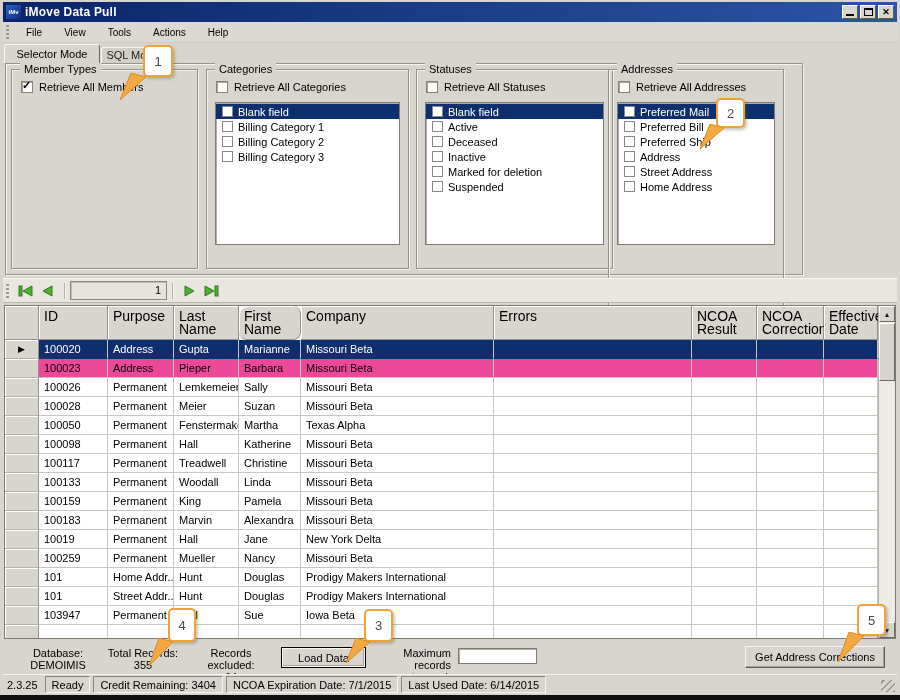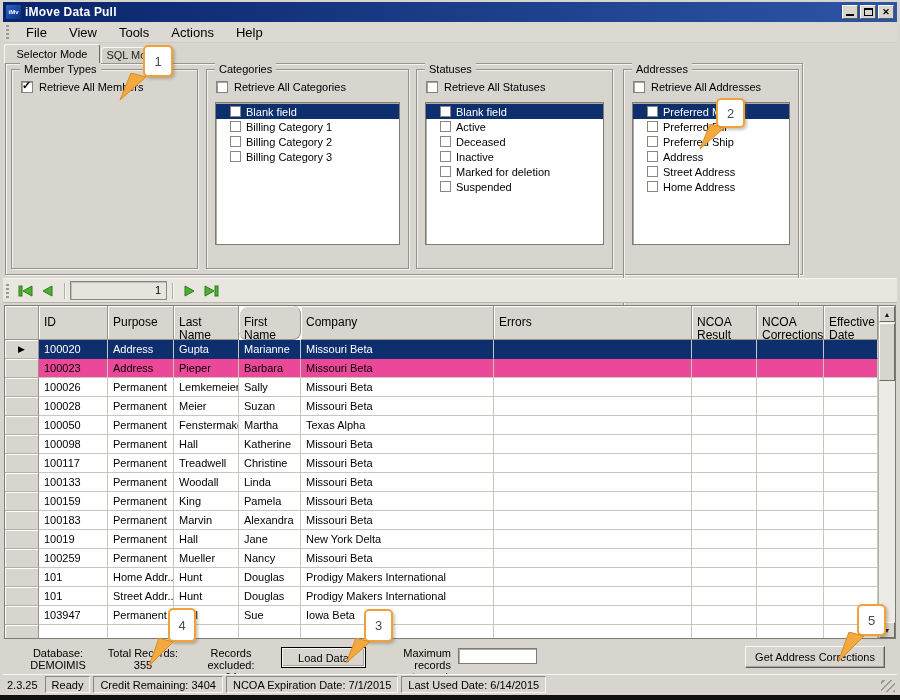--- a/index.html
+++ b/index.html
@@ -17,21 +17,21 @@
     display:flex; align-items:center; justify-content:center; position:relative; }
   .glyph-min { width:8px; height:8px; border-bottom:2px solid #000; }
   .glyph-max { width:9px; height:8px; border:1px solid #000; border-top-width:2px; }
   .glyph-close { font-size:9px; font-weight:bold; color:#000; line-height:1; }
 
   
   .menubar { position:absolute; left:3px; right:3px; top:22px; height:21px; background:#dcd9d2;
     display:flex; align-items:center; border-bottom:1px solid #cfccc5; }
   .grip-v { width:3px; height:14px; margin:0 6px 0 3px;
     background:repeating-linear-gradient(180deg,#9b988f 0 2px,transparent 2px 4px); }
-  .menu-item { font-size:13px; color:#000; padding:3px 11px; }
+  .menu-item { font-size:10px; color:#000; padding:3px 11px; }
 
   
   .tabstrip { position:absolute; left:3px; top:44px; height:19px; }
   .tab { position:absolute; font-size:11px; text-align:center; background:#d8d5ce;
     border:1px solid #6e6b64; border-bottom:none; border-top-left-radius:3px; border-top-right-radius:3px;
     border-top-color:#f7f6f2; border-left-color:#f7f6f2; }
   .tab.active { left:1px; top:0; width:96px; height:19px; line-height:18px; z-index:3; }
   .tab.inactive { left:98px; top:3px; width:63px; height:16px; line-height:15px; background:#d2cfc7; color:#222; }
 
   
@@ -39,40 +39,40 @@
     border:1px solid #96938b; box-shadow:inset 1px 1px 0 #f4f3ef, 1px 1px 0 #f4f3ef; background:#d8d5ce; }
   .groupbox { position:absolute; border:1px solid #94918a; box-shadow:inset 1px 1px 0 #f2f1ec, 1px 1px 0 #f2f1ec; }
   .gb-title { position:absolute; top:-7px; left:8px; background:#d8d5ce; padding:0 4px; font-size:11px; }
   .cbx-row { position:absolute; left:9px; top:11px; display:flex; align-items:center; }
   .cbx { width:12px; height:12px; background:#fff; border:1px solid #868378;
     box-shadow:inset 1px 1px 0 #a5a299, inset -1px -1px 0 #fff; position:relative; flex:none; }
   .cbx .ck { position:absolute; top:-3px; left:0; font-size:11px; font-weight:bold; color:#000; }
   .cbx-label { font-size:11px; margin-left:6px; }
   .listbox { position:absolute; left:8px; right:8px; top:32px; height:143px; background:#fff;
     border:1px solid #7e7b74; box-shadow:inset 1px 1px 0 #b0ada6; overflow:hidden; padding-top:1px; }
-  .li-row { height:15px; display:flex; align-items:center; font-size:11px; padding-left:12px; }
+  .li-row { height:15px; display:flex; align-items:center; font-size:11px; padding-left:4px; }
   .li-row.selected { background:#0e2f6e; color:#fff; }
   .cbx-s { width:11px; height:11px; background:#fff; border:1px solid #8a8781; margin:0 5px 0 2px; flex:none; }
 
   
   .toolbar { position:absolute; left:3px; right:3px; top:278px; height:25px; background:#e9e6df;
     border-top:1px solid #f6f5f1; border-bottom:1px solid #b7b4ad; display:flex; align-items:center; }
   .tb-btn { width:22px; height:21px; display:flex; align-items:center; justify-content:center; }
   .tb-sep { width:1px; height:16px; background:#b2afa8; margin:0 5px; box-shadow:1px 0 0 #f6f5f1; }
   .pagebox { width:97px; height:19px; background:#e7e4dd; border:1px solid #8a8781;
     box-shadow:inset 1px 1px 0 #c2bfb8; font-size:11px; text-align:right; padding:2px 5px 0 0; }
 
   
   .grid { position:absolute; left:4px; top:305px; width:892px; height:334px; background:#fff;
     border:1px solid #7e7b74; overflow:hidden; }
   .grid-header { display:flex; height:34px; }
   .gh-corner { width:34px; flex:none; background:#d8d5ce; border-right:1px solid #96938b;
     border-bottom:1px solid #96938b; box-shadow:inset 1px 1px 0 #fff; }
   .gh-cell { flex:none; background:#d8d5ce; border-right:1px solid #96938b; border-bottom:1px solid #96938b;
-    box-shadow:inset 1px 1px 0 #fff; font-size:12px; padding:10px 5px; white-space:pre-line; line-height:13px; }
+    box-shadow:inset 1px 1px 0 #fff; font-size:14px; padding:4px 5px; white-space:pre-line; line-height:13px; }
   .g-row { display:flex; height:19px; }
   .row-sel { width:34px; flex:none; background:#d8d5ce; border-right:1px solid #96938b;
     border-bottom:1px solid #b5b2ab; box-shadow:inset 1px 1px 0 #fff; font-size:9px; color:#000;
     display:flex; align-items:center; justify-content:center; }
   .g-cell { flex:none; font-size:11px; line-height:18px; padding:0 5px; border-right:1px solid #c9c6bf;
     border-bottom:1px solid #c9c6bf; white-space:nowrap; overflow:hidden; }
   .g-row.selected .g-cell { background:#0e2f6e; color:#fff; border-color:#0e2f6e #c9c6bf; }
   .g-row.shaded .g-cell { background:#ec4899; }
 
   .vscroll { position:absolute; top:0; right:0; width:17px; bottom:0; background:#edebe6; border-left:1px solid #b5b2ab; }
@@ -206,21 +206,21 @@
             <span class="cbx-s"></span>
             <span>Marked for deletion</span>
           </div>
           <div class="li-row">
             <span class="cbx-s"></span>
             <span>Suspended</span>
           </div>
         </div>
     </div>
 
-    <div class="groupbox" style="left:617px; top:5px; width:176px; height:240px;">
+    <div class="groupbox" style="left:602px; top:5px; width:176px; height:240px;">
       <span class="gb-title">Addresses</span>
       <div class="cbx-row">
         <span class="cbx"></span>
         <span class="cbx-label">Retrieve All Addresses</span>
       </div>
       <div class="listbox">
           <div class="li-row selected">
             <span class="cbx-s"></span>
             <span>Preferred Mail</span>
           </div>

